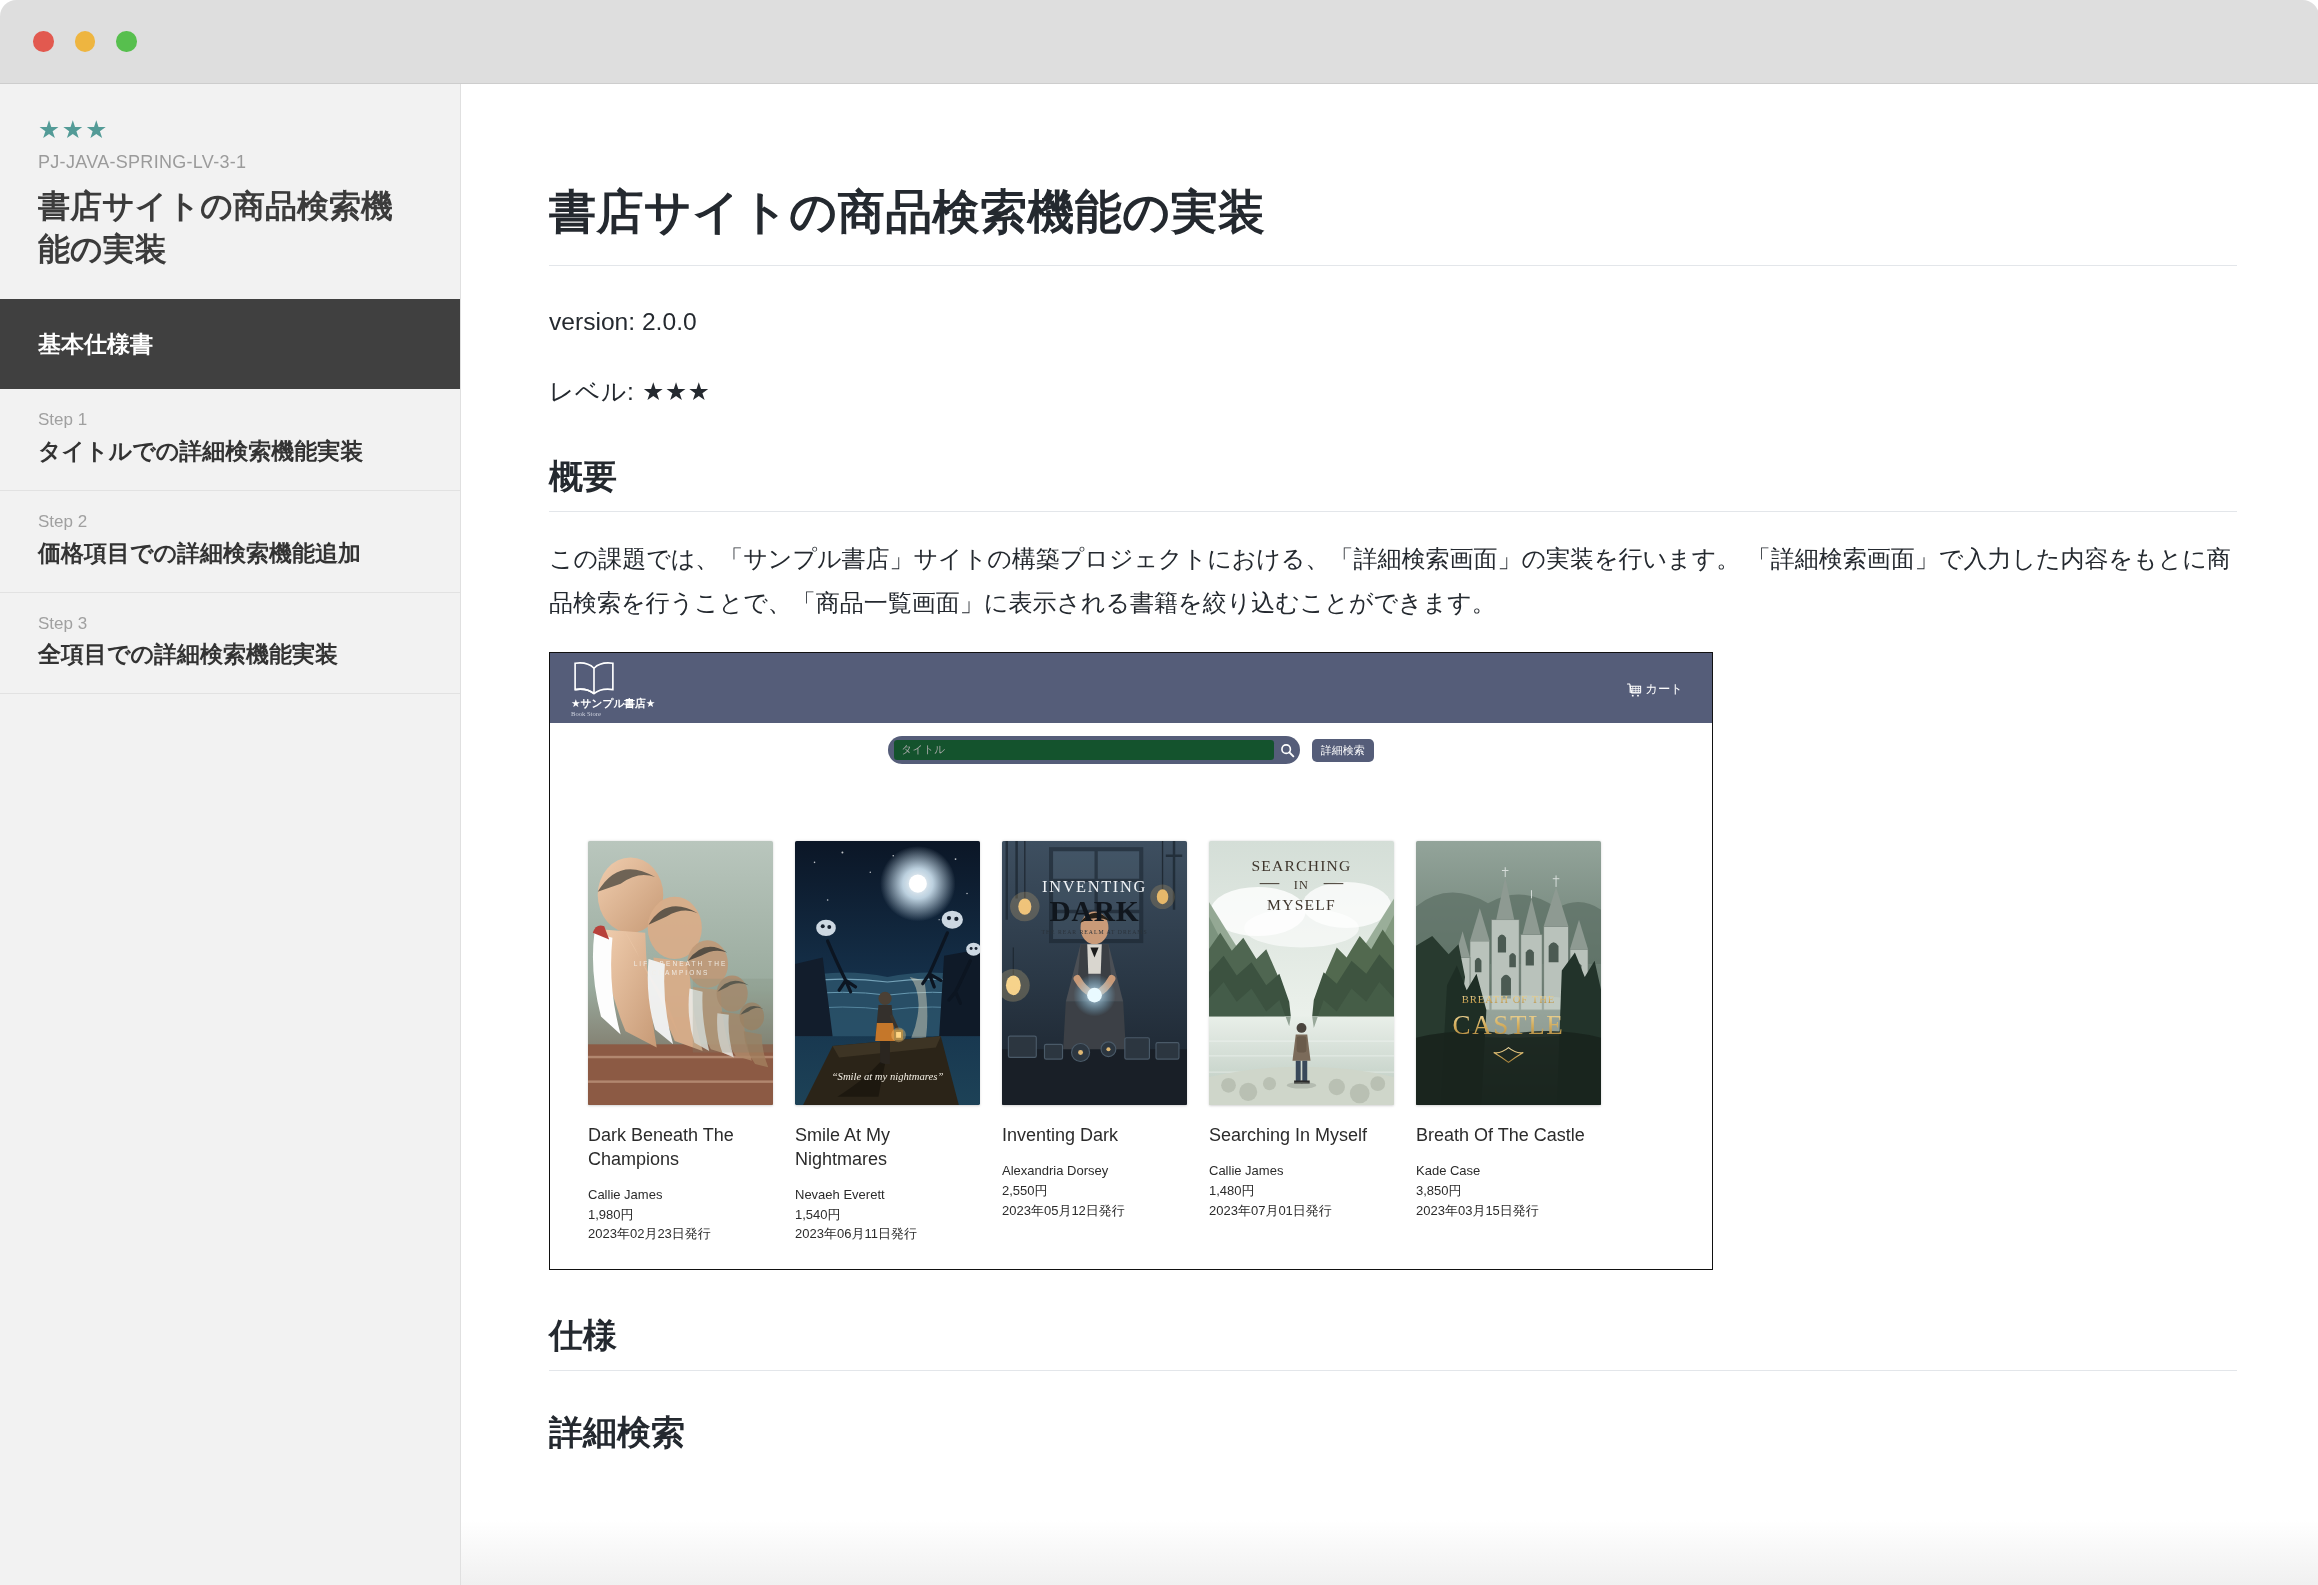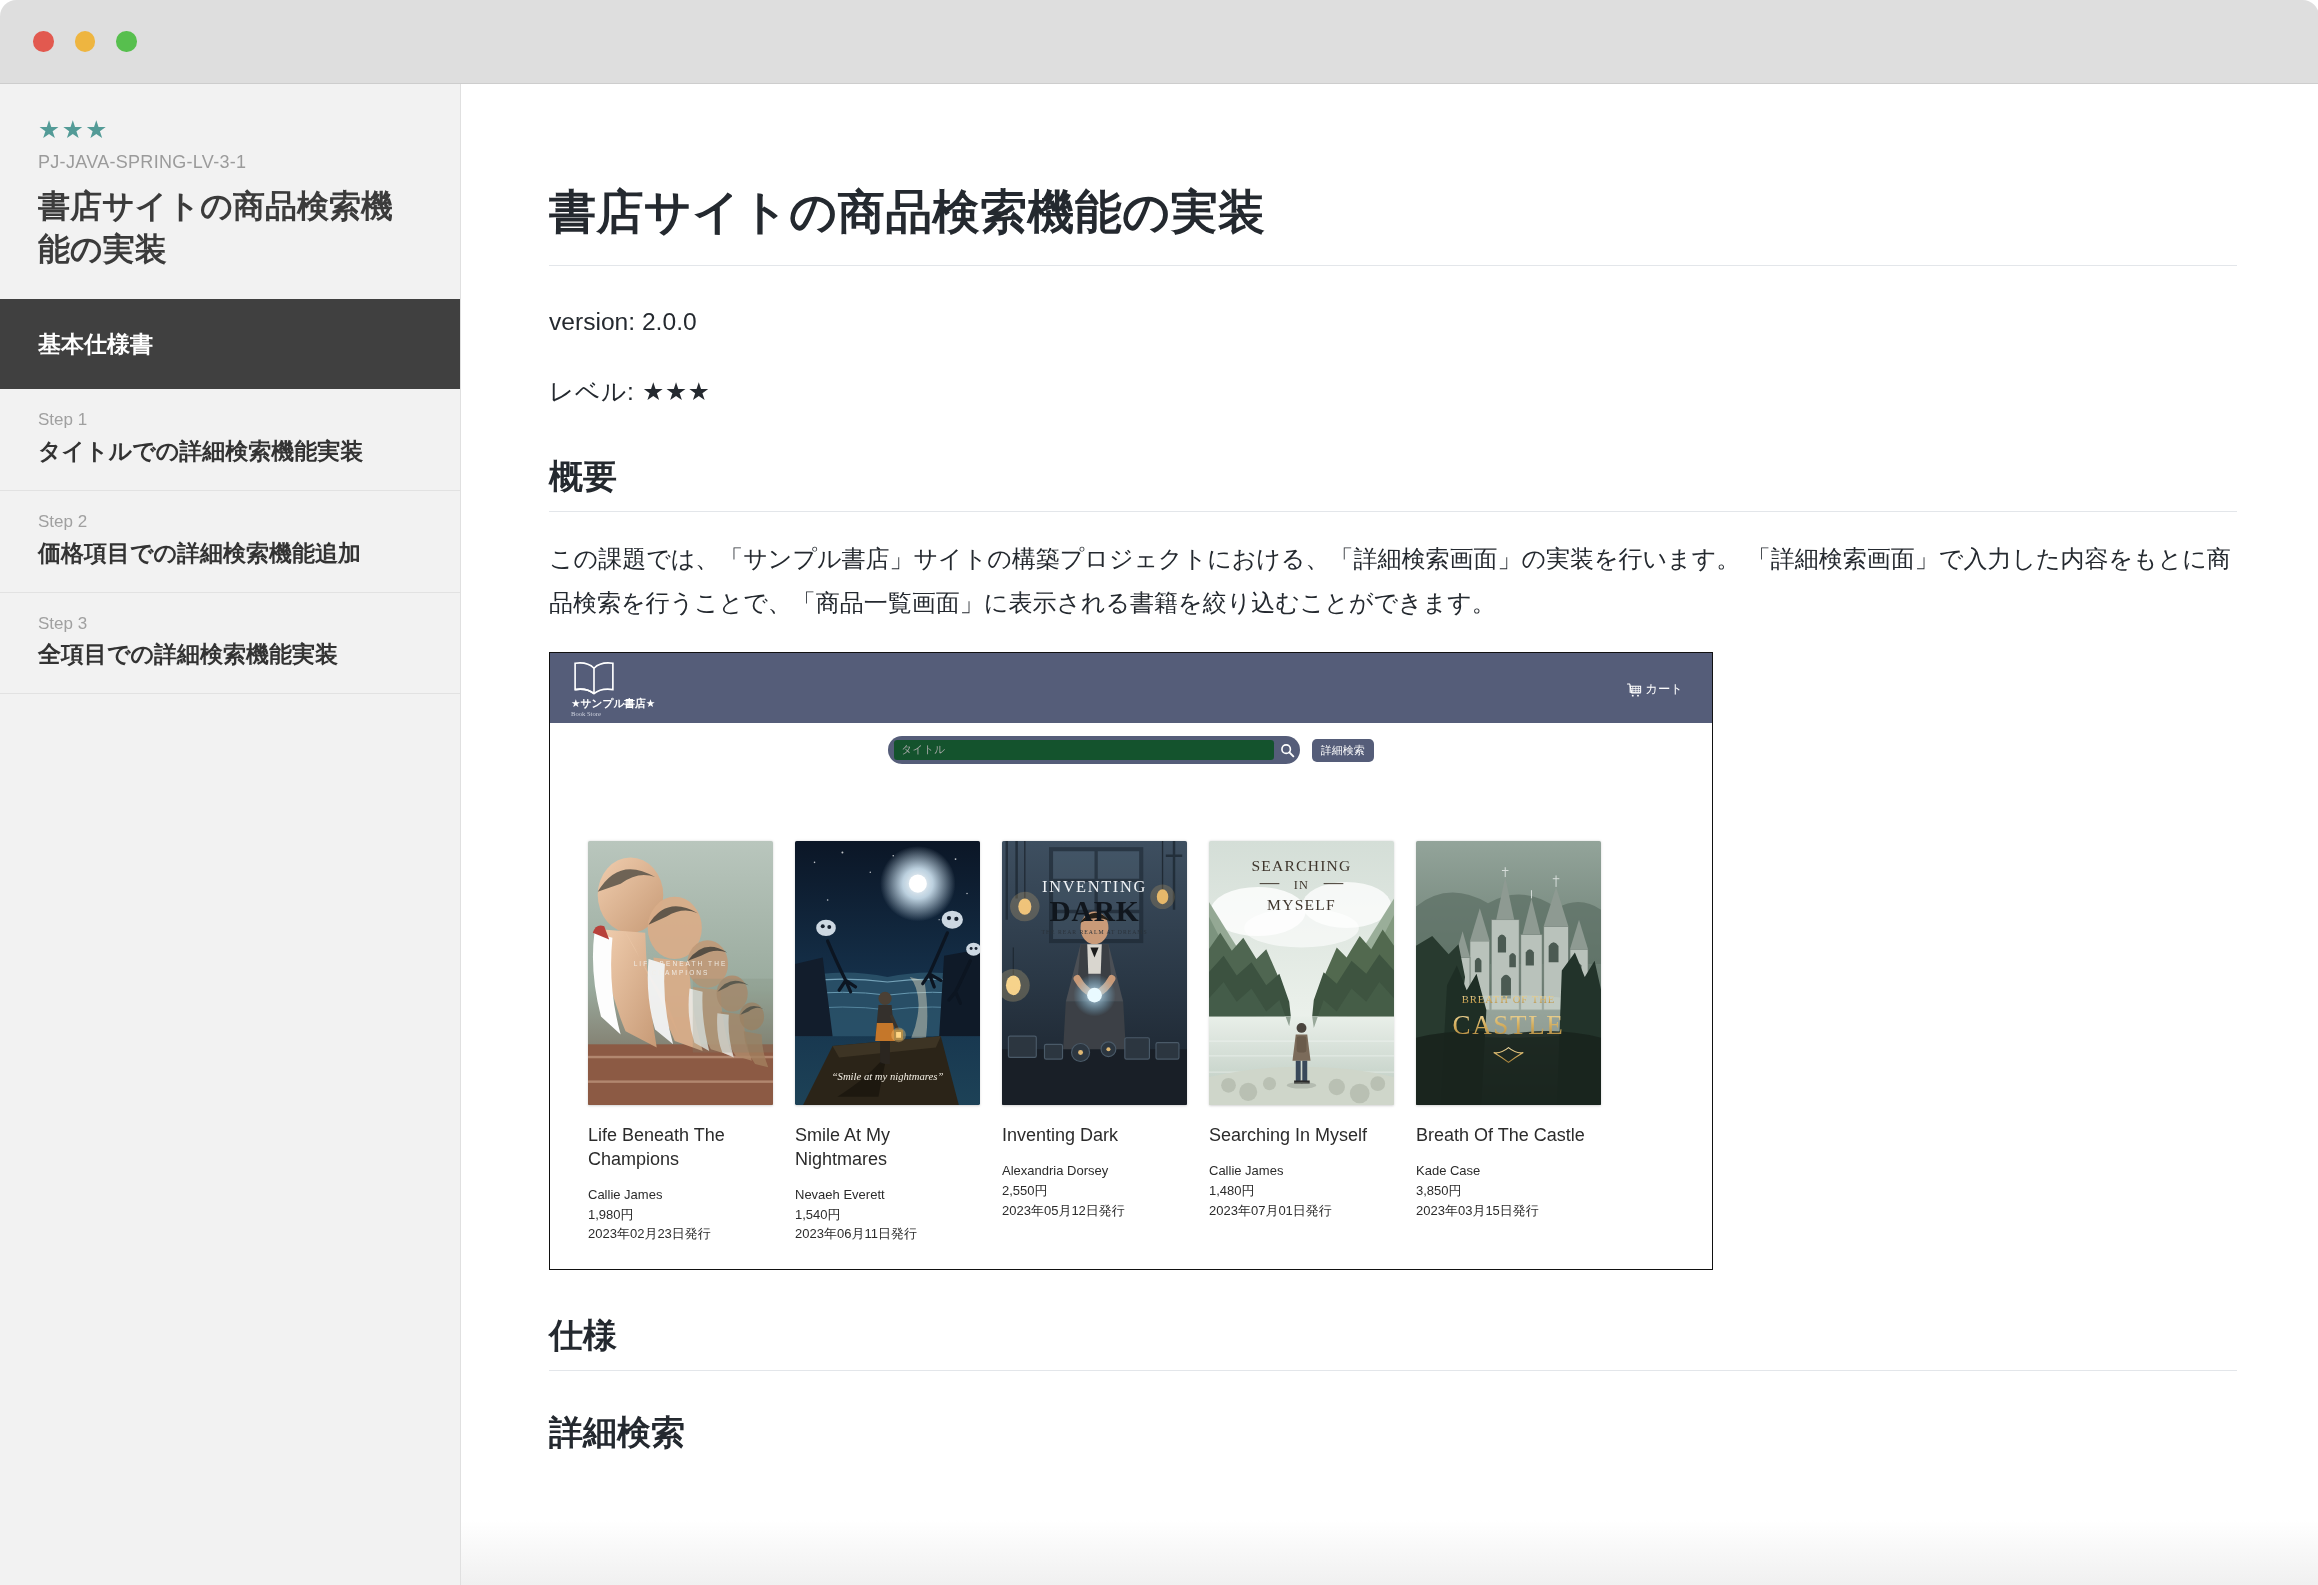--- a/index.html
+++ b/index.html
@@ -430,21 +430,21 @@
                   <g opacity=".8">
                     <ellipse cx="200" cy="214" rx="15" ry="17" fill="#a3805f"></ellipse>
                     <path d="M186 212 Q198 194 216 206 Q206 200 196 208 Z" fill="#3f362e"></path>
                     <path d="M190 232 Q192 256 204 272 L220 276 Q212 256 212 236 Z" fill="#a3805f"></path>
                   </g>
                   <rect x="128" y="168" width="98" height="90" fill="#7a8878" opacity=".22"></rect>
                   <text x="113" y="152" font-family="Liberation Sans, sans-serif" font-size="8" fill="#f2efe9" letter-spacing="2.5" text-anchor="middle" opacity=".92">LIFE BENEATH THE</text>
                   <text x="113" y="164" font-family="Liberation Sans, sans-serif" font-size="8" fill="#f2efe9" letter-spacing="2.5" text-anchor="middle" opacity=".92">CHAMPIONS</text>
                 </svg>
               </span>
-              <div class="b-title">Life Beneath The Champions</div>
+              <div class="b-title">Dark Beneath The Champions</div>
               <div class="b-meta">
                 <div>Callie James</div>
                 <div>1,980円</div>
                 <div>2023年02月23日発行</div>
               </div>
             </div>
 
             <div class="book">
               <span class="cover">
                 <svg viewBox="0 0 226 322" xmlns="http://www.w3.org/2000/svg" preserveAspectRatio="xMidYMid slice">

